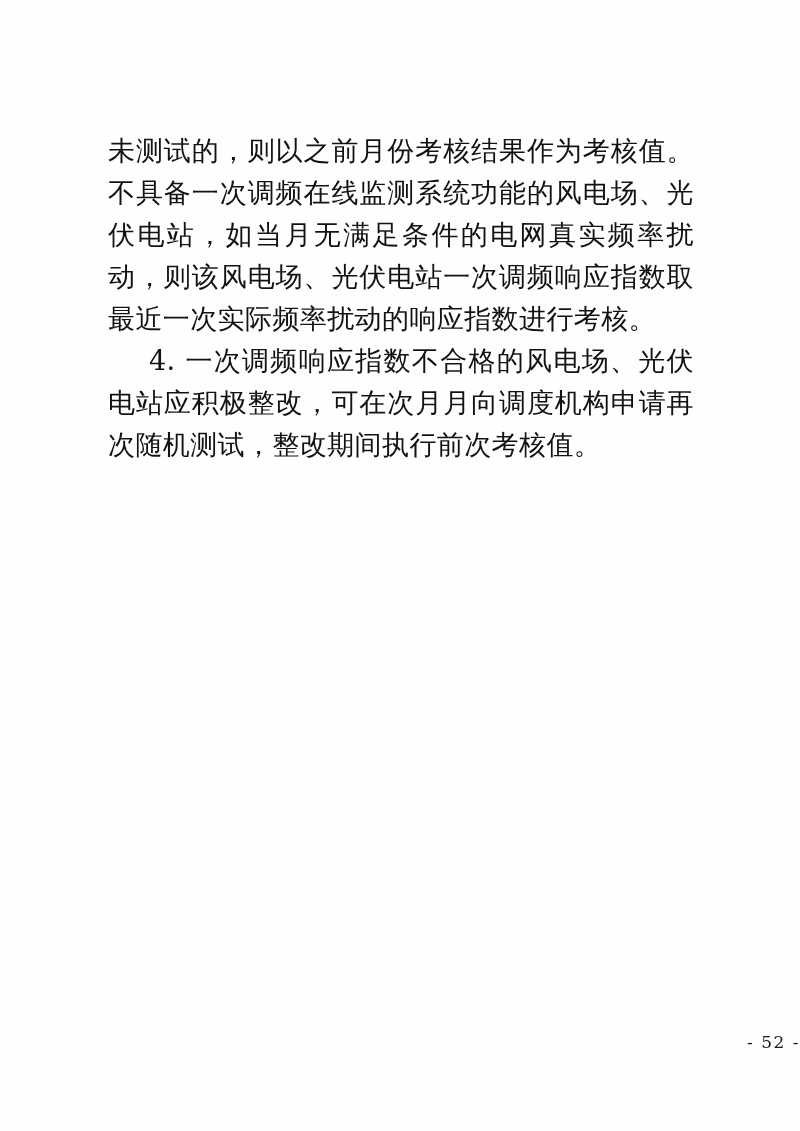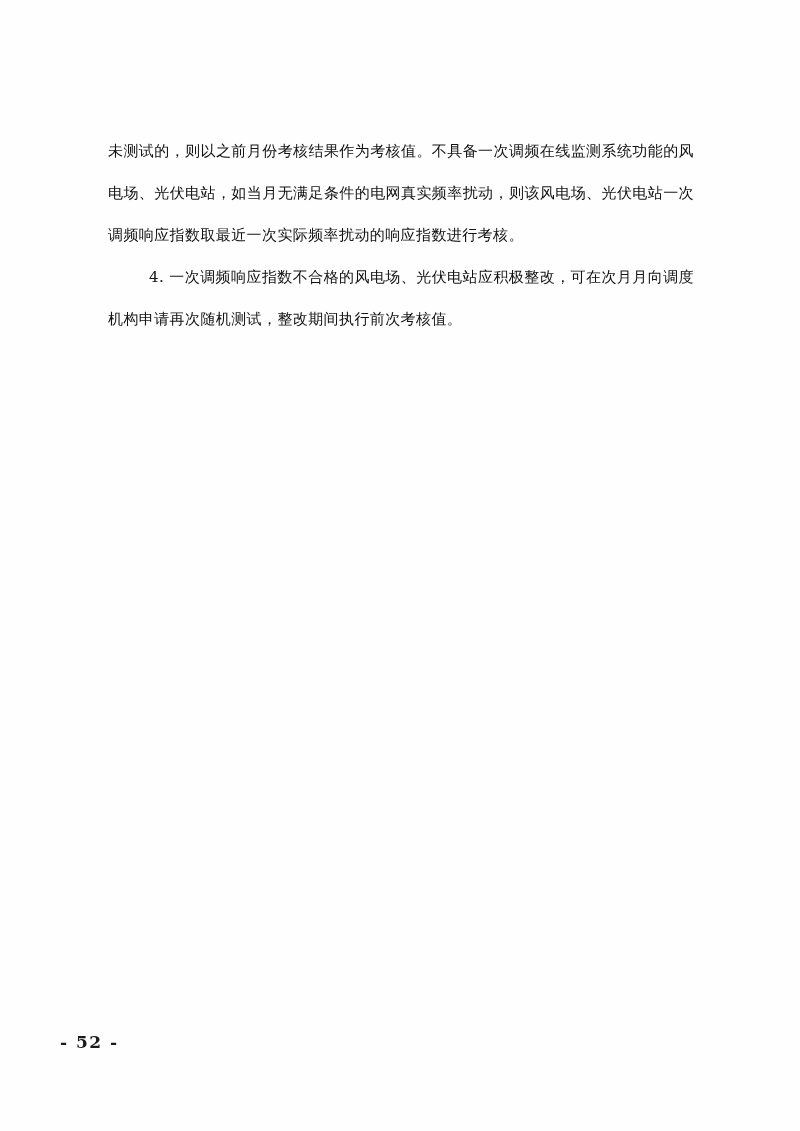--- a/index.html
+++ b/index.html
@@ -23,42 +23,41 @@
     height: 1131px;
     background: #fefefe;
   }
   .content {
     position: absolute;
     left: 108px;
     top: 130px;
     width: 586px;
   }
   .para {
-    font-size: 15px;
+    font-size: 27px;
     line-height: 42px;
     text-align: justify;
     text-justify: inter-ideograph;
     letter-spacing: 0.4px;
     margin: 0 0 0 0;
     color: #121212;
     font-family: "DejaVu Serif", "Liberation Serif", serif;
   }
   .para + .para {
     margin-top: 0px;
   }
   .indent {
     text-indent: 41px;
   }
   .footer {
     position: absolute;
     left: 0;
     top: 1032px;
     width: 800px;
-    text-align: left;
-    font-weight: bold;
+    text-align: right;
   }
   .page-number {
     display: inline-block;
     font-size: 17px;
     letter-spacing: 1.5px;
     color: #1a1a1a;
     font-family: "DejaVu Serif", "Liberation Serif", serif;
     padding-left: 60px;
   }
 </style>

